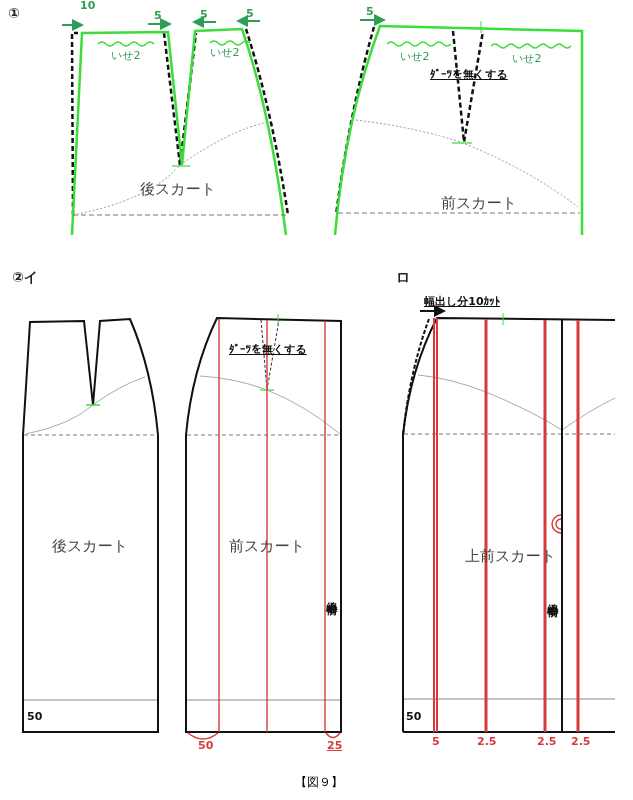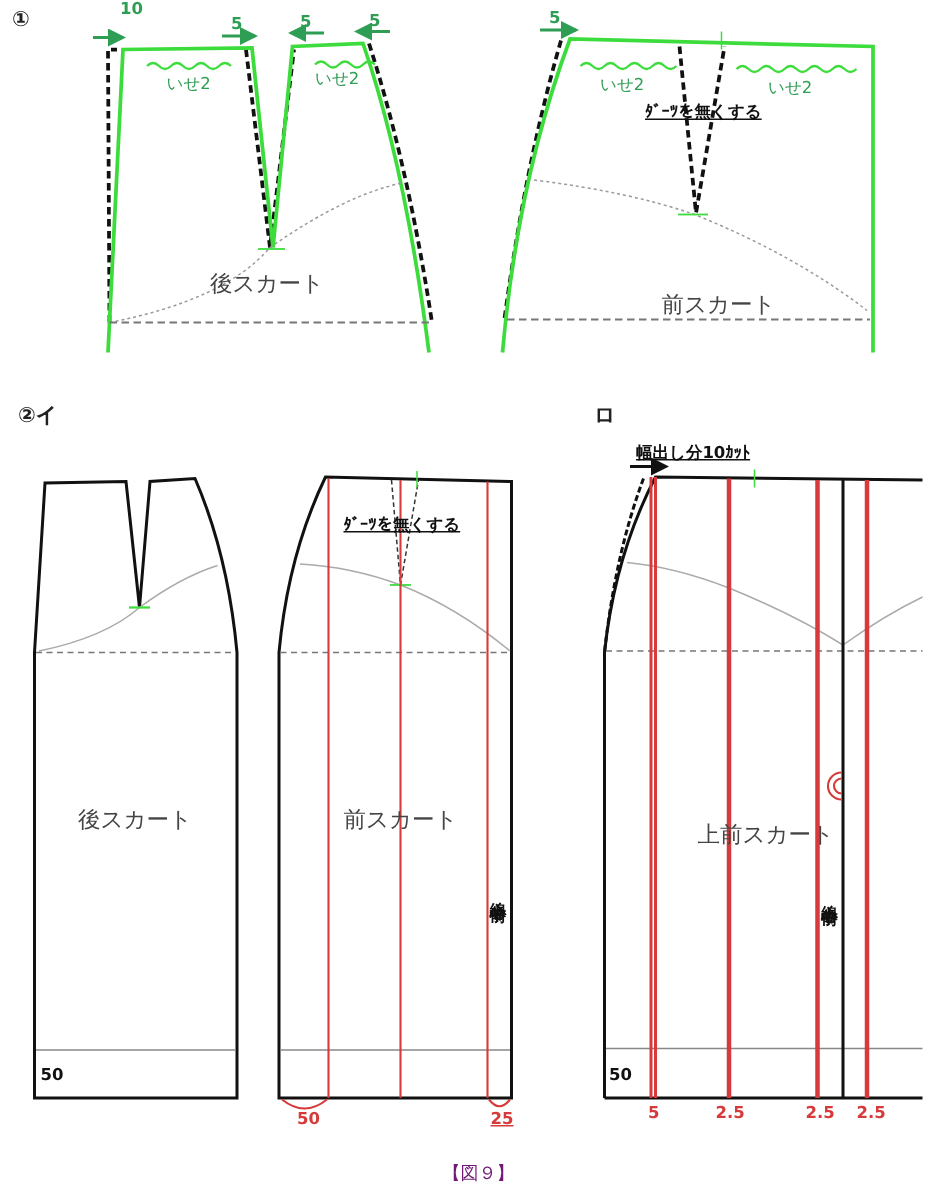--- a/index.html
+++ b/index.html
@@ -7,21 +7,21 @@
   svg{position:absolute;left:0;top:0;}
   .lbl{position:absolute;white-space:nowrap;line-height:1;}
   .step{font-size:14px;font-weight:bold;color:#222;}
   .green{color:#2e9e55;font-weight:bold;font-size:11px;}
   .ise{color:#2e9e55;font-weight:normal;font-size:11px;}
   .piece{color:#444;font-size:15px;}
   .note{color:#111;font-weight:bold;font-size:11px;text-decoration:underline;}
   .red{color:#d63a3a;font-weight:bold;font-size:11px;}
   .hem{color:#111;font-weight:bold;font-size:11px;}
   .vert{writing-mode:vertical-rl;text-orientation:upright;font-size:11px;font-weight:bold;color:#111;letter-spacing:-1px;}
-  .caption{font-size:12px;color:#701a75;}
+  .caption{font-size:12px;color:#000000;}
 </style>
 </head>
 <body>
 
 <svg width="633" height="800" viewBox="0 0 633 800">
   <defs>
     <marker id="ag" markerWidth="6" markerHeight="6" refX="5" refY="3" orient="auto">
       <path d="M0,0 L6,3 L0,6 z" fill="#2e9e55"></path>
     </marker>
     <marker id="ak" markerWidth="6" markerHeight="6" refX="5" refY="3" orient="auto">

